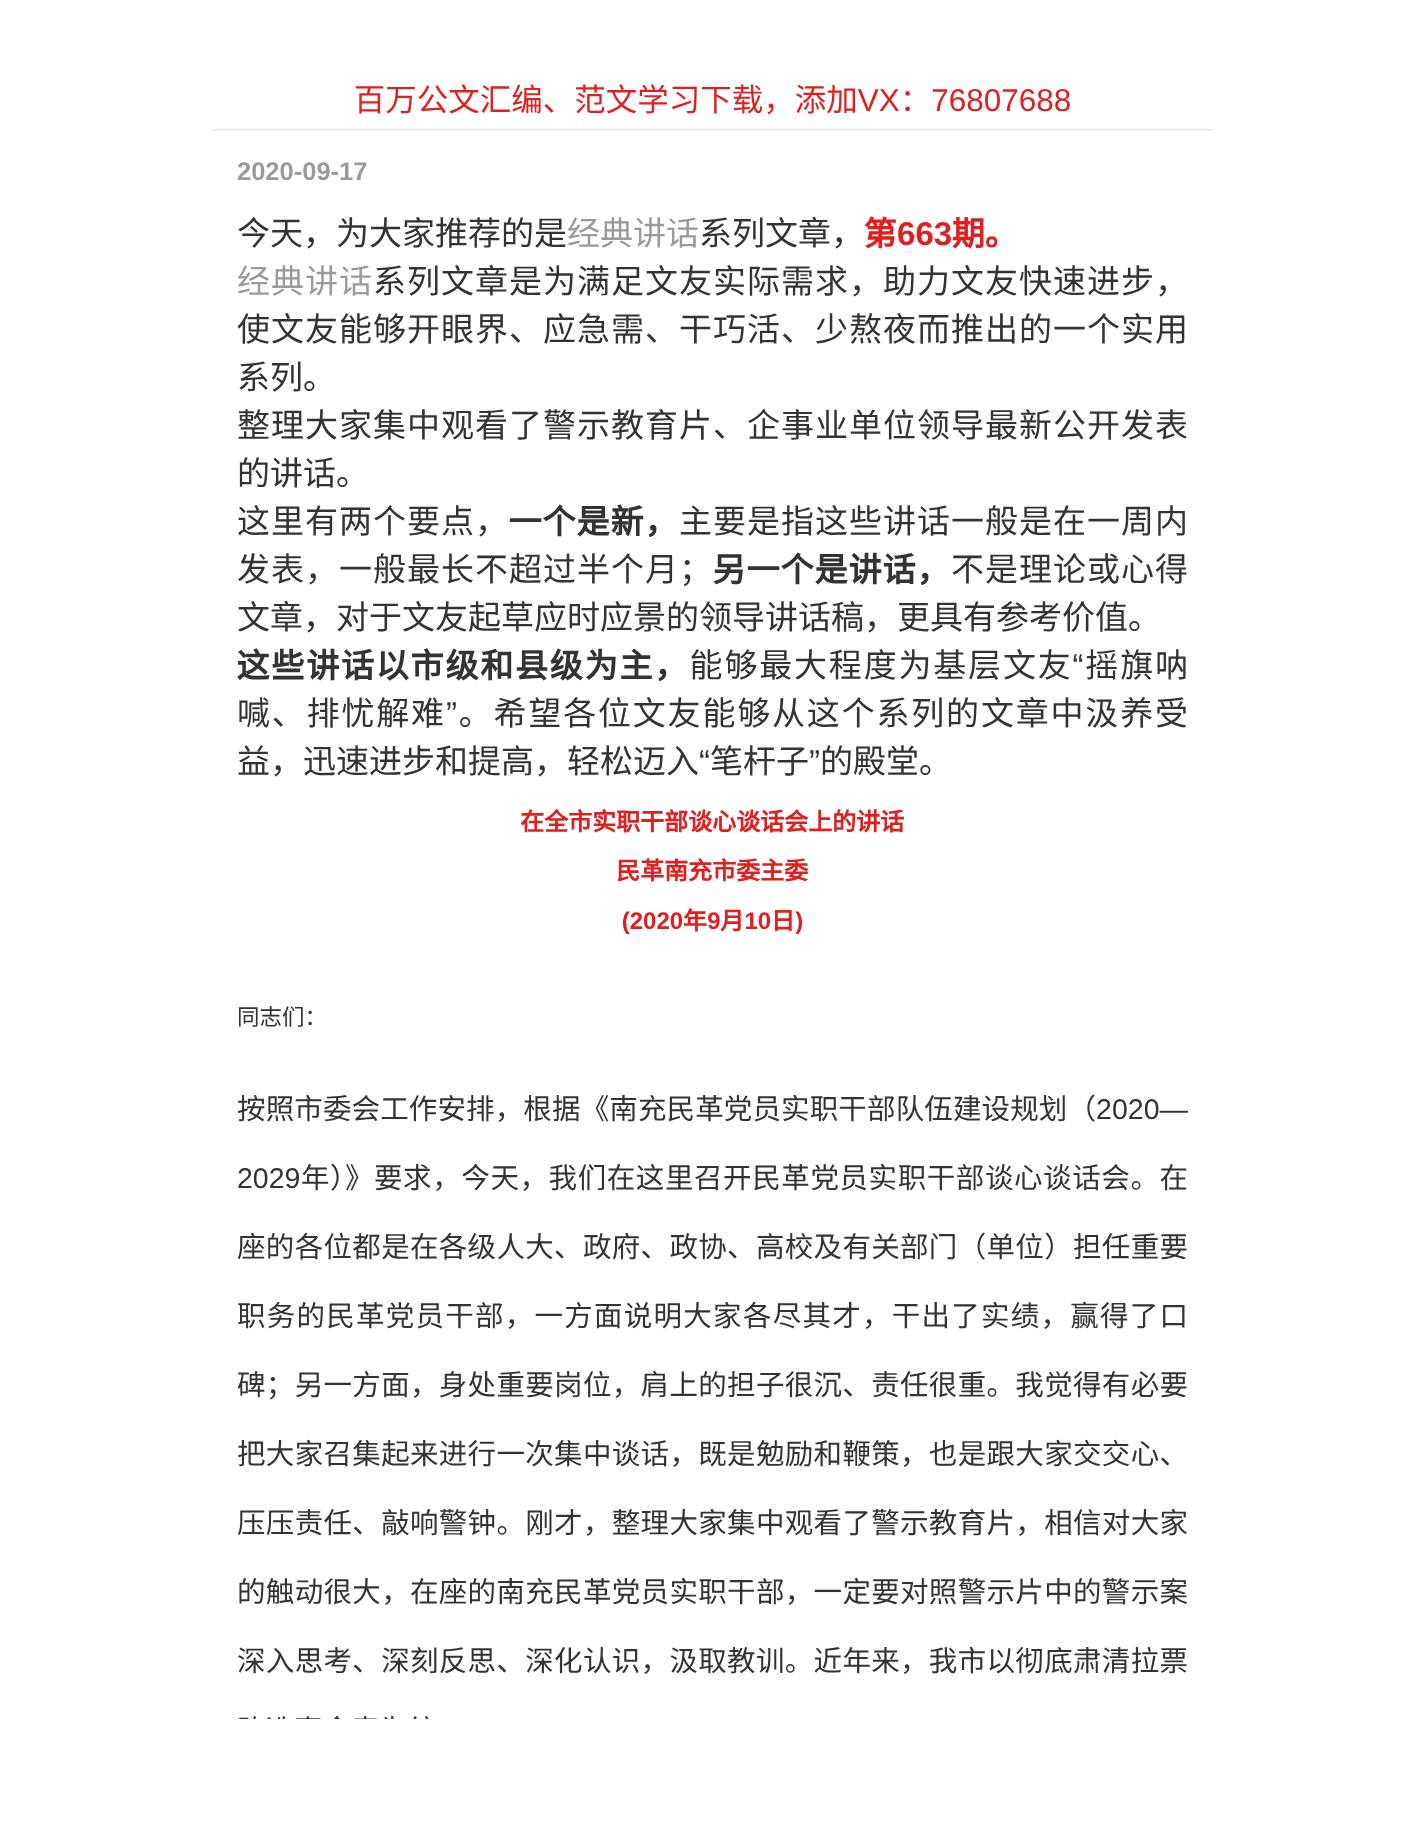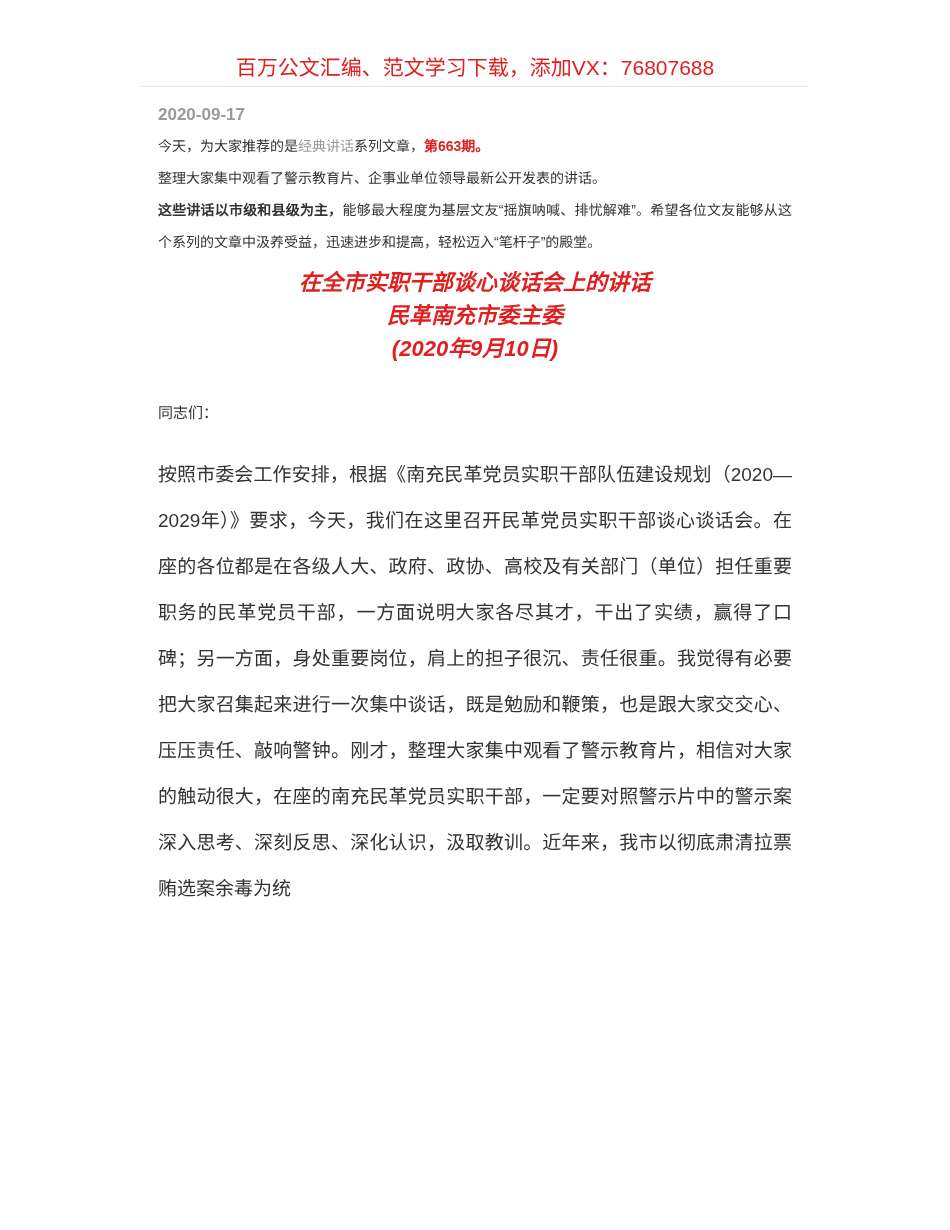--- a/index.html
+++ b/index.html
@@ -42,39 +42,38 @@
   }
   .article-date {
     margin-top: 18px;
     padding: 0 17px;
     font-size: 17px;
     line-height: 20px;
     color: var(--muted-gray, #9a9a9a);
     font-weight: bold;
   }
   .intro {
-    margin-top: 5px;
+    margin-top: 15px;
     padding: 0 17px;
-    font-size: 14px;
+    font-size: 22px;
     line-height: 32px;
     color: var(--body-gray, #333333);
     text-align: justify;
   }
   .intro p { margin: 0; }
   .muted { color: var(--muted-gray, #9a9a9a); }
   .bold { font-weight: 700; }
   .red-bold { color: var(--accent-red, #e02020); font-weight: 700; }
   .center-heads {
     margin-top: 8px;
     text-align: center;
-    font-size: 22px;
+    font-size: 16px;
     line-height: 33px;
     font-weight: 700;
     color: var(--accent-red, #e02020);
-    font-style: italic;
   }
   .center-heads p { margin: 0; }
   .salutation {
     margin-top: 36px;
     padding: 0 17px;
     font-size: 15px;
     line-height: 24px;
     color: var(--body-gray, #333333);
   }
   .speech-paragraph {
@@ -95,21 +94,23 @@
 
   <div class="article">
 
 
     <div class="divider"></div>
 
     <div class="article-date">2020-09-17</div>
 
     <div class="intro">
       <p><span>今天，为大家推荐的是</span><span class="muted">经典讲话</span><span>系列文章，</span><span class="red-bold">第663期。</span></p>
+      <p><span class="muted">经典讲话</span><span>系列文章是为满足文友实际需求，助力文友快速进步，使文友能够开眼界、应急需、干巧活、少熬夜而推出的一个实用系列。</span></p>
       <p>整理大家集中观看了警示教育片、企事业单位领导最新公开发表的讲话。</p>
+      <p><span>这里有两个要点，</span><span class="bold">一个是新，</span><span>主要是指这些讲话一般是在一周内发表，一般最长不超过半个月；</span><span class="bold">另一个是讲话，</span><span>不是理论或心得文章，对于文友起草应时应景的领导讲话稿，更具有参考价值。</span></p>
       <p><span class="bold">这些讲话以市级和县级为主，</span><span>能够最大程度为基层文友“摇旗呐喊、排忧解难”。希望各位文友能够从这个系列的文章中汲养受益，迅速进步和提高，轻松迈入“笔杆子”的殿堂。</span></p>
     </div>
 
     <div class="center-heads">
       <p>在全市实职干部谈心谈话会上的讲话</p>
       <p>民革南充市委主委</p>
       <p>(2020年9月10日)</p>
     </div>
 
     <div class="salutation">同志们：</div>

